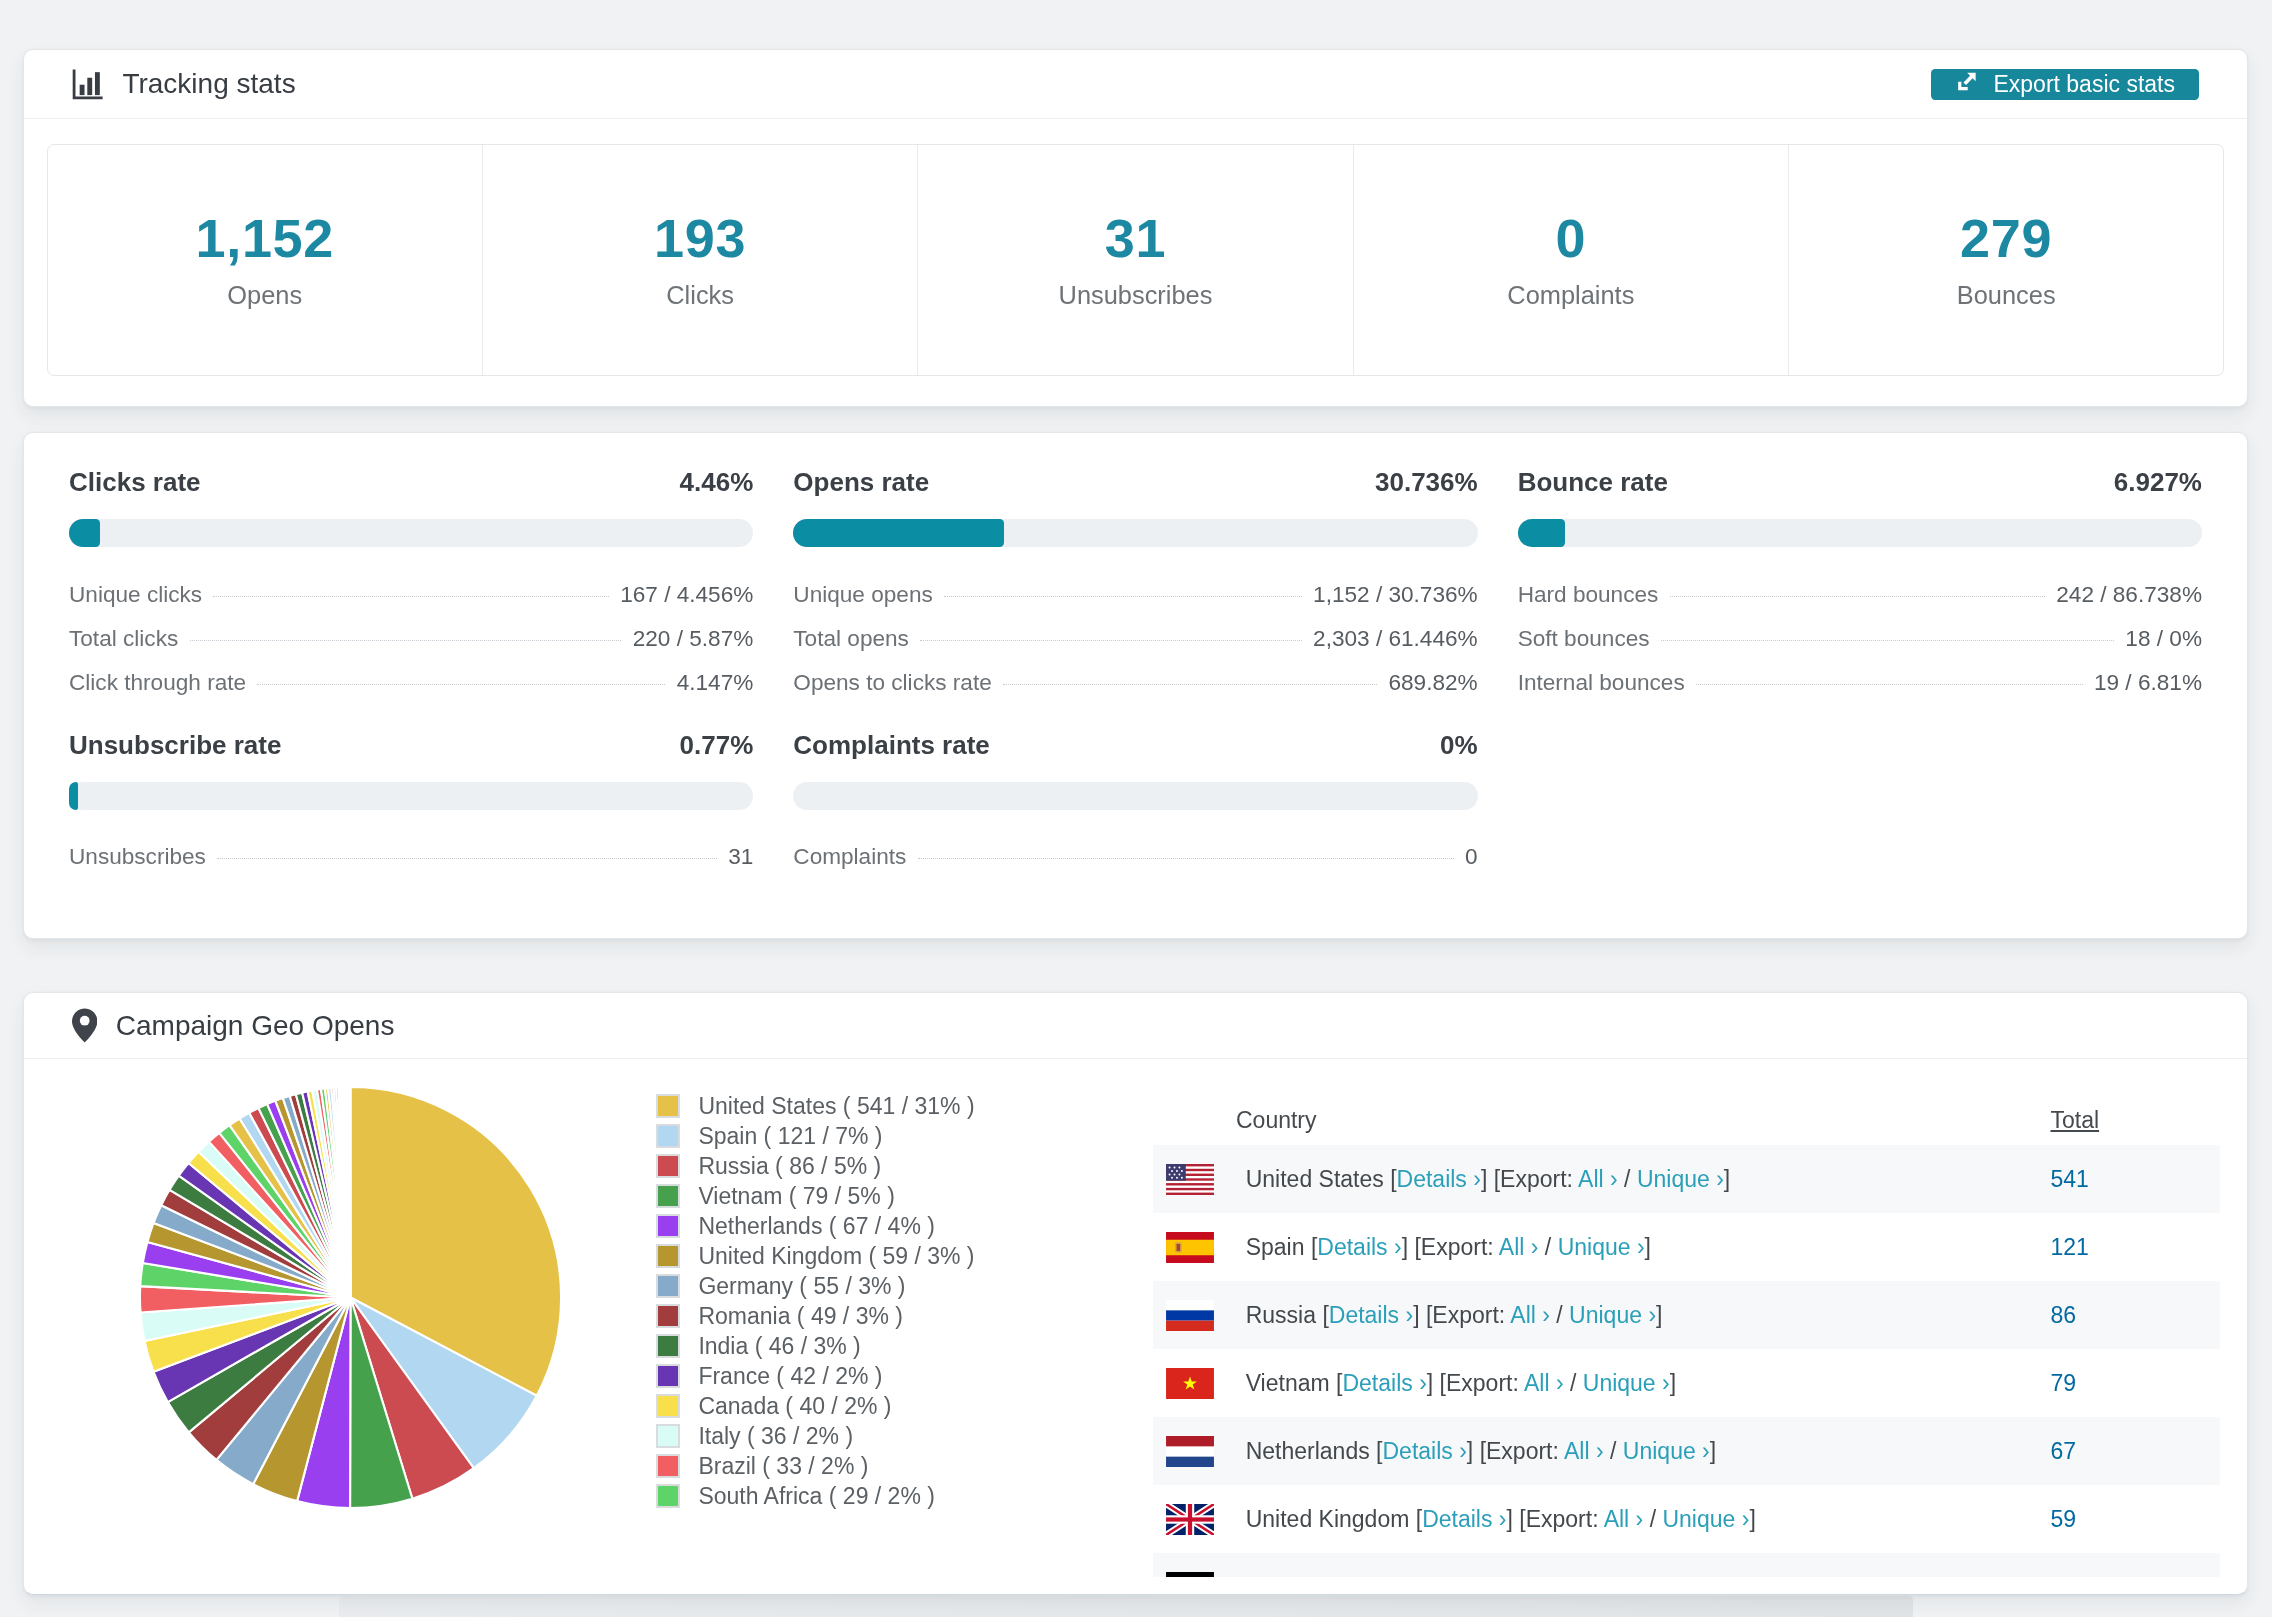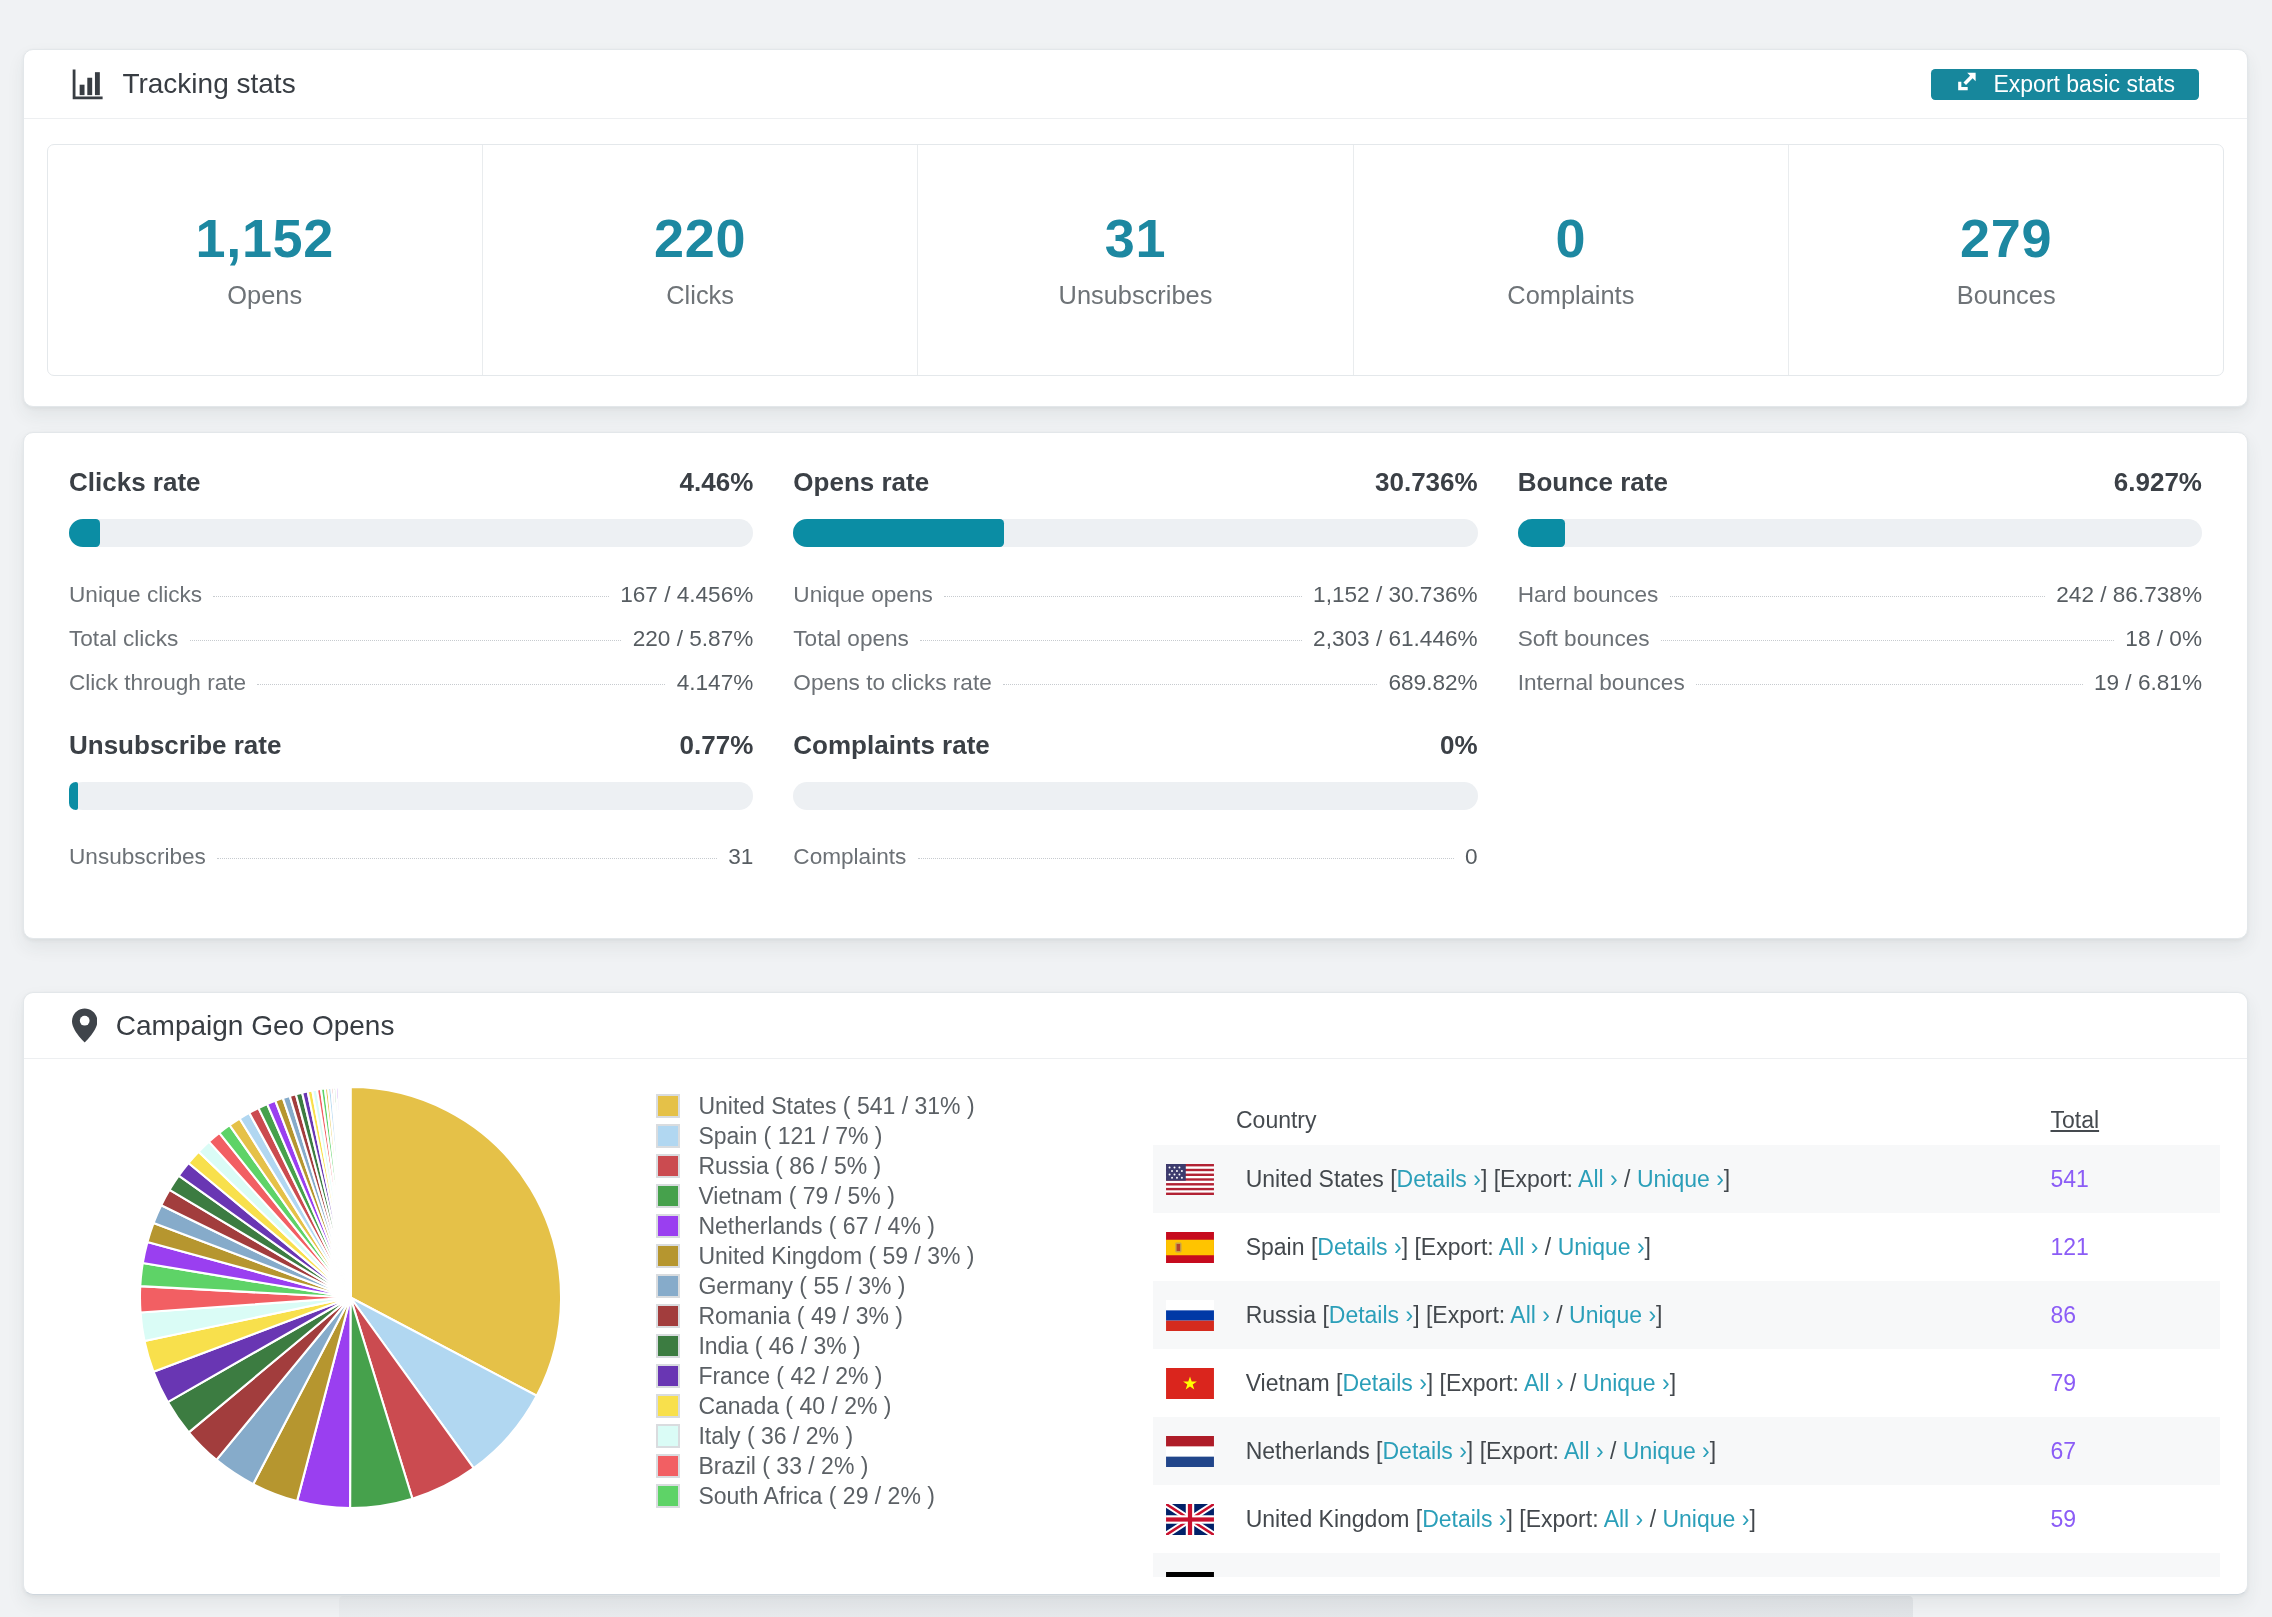--- a/index.html
+++ b/index.html
@@ -60,21 +60,21 @@
   .geo-table-wrap{flex:1;margin-left:102px;margin-top:37px;height:481px;overflow:hidden;}
   .geo-th{display:flex;align-items:center;height:49px;font-size:23px;color:#454a4f;padding-left:83px;}
   .th-total{margin-left:auto;width:169px;text-decoration:underline;}
   .geo-row{display:flex;align-items:center;height:68px;font-size:23px;color:#43484d;}
   .geo-row.odd{background:#f7f8f9;}
   .flag{width:48px;height:31px;margin:0 32px 0 12.7px;flex:none;line-height:0;}
   .flag svg{width:48px;height:31px;display:block;}
   .geo-country{flex:1;white-space:nowrap;}
   .geo-country .lnk{color:#2b9fb9;text-decoration:none;cursor:pointer;}
   .geo-country .br,.geo-country .exp{color:#43484d;}
-  .row-total{margin-left:auto;width:169px;color:#8b5cf6;}
+  .row-total{margin-left:auto;width:169px;color:#0369a1;}
 
   .bottom-shade{
     position:absolute;top:1596px;left:339px;width:1574px;height:21px;
     background:linear-gradient(to right,rgba(120,130,140,0.05),rgba(120,130,140,0.12));
     border-radius:4.2px 4.2px 0 0;
   }
 </style>
 </head>
 <body>
 
@@ -101,21 +101,21 @@
       </span>
       <span>Export basic stats</span>
     </button>
   </div>
   <div class="stats-row">
       <div class="stat-cell">
         <div class="stat-value">1,152</div>
         <div class="stat-label">Opens</div>
       </div>
       <div class="stat-cell">
-        <div class="stat-value">220</div>
+        <div class="stat-value">193</div>
         <div class="stat-label">Clicks</div>
       </div>
       <div class="stat-cell">
         <div class="stat-value">31</div>
         <div class="stat-label">Unsubscribes</div>
       </div>
       <div class="stat-cell">
         <div class="stat-value">0</div>
         <div class="stat-label">Complaints</div>
       </div>

